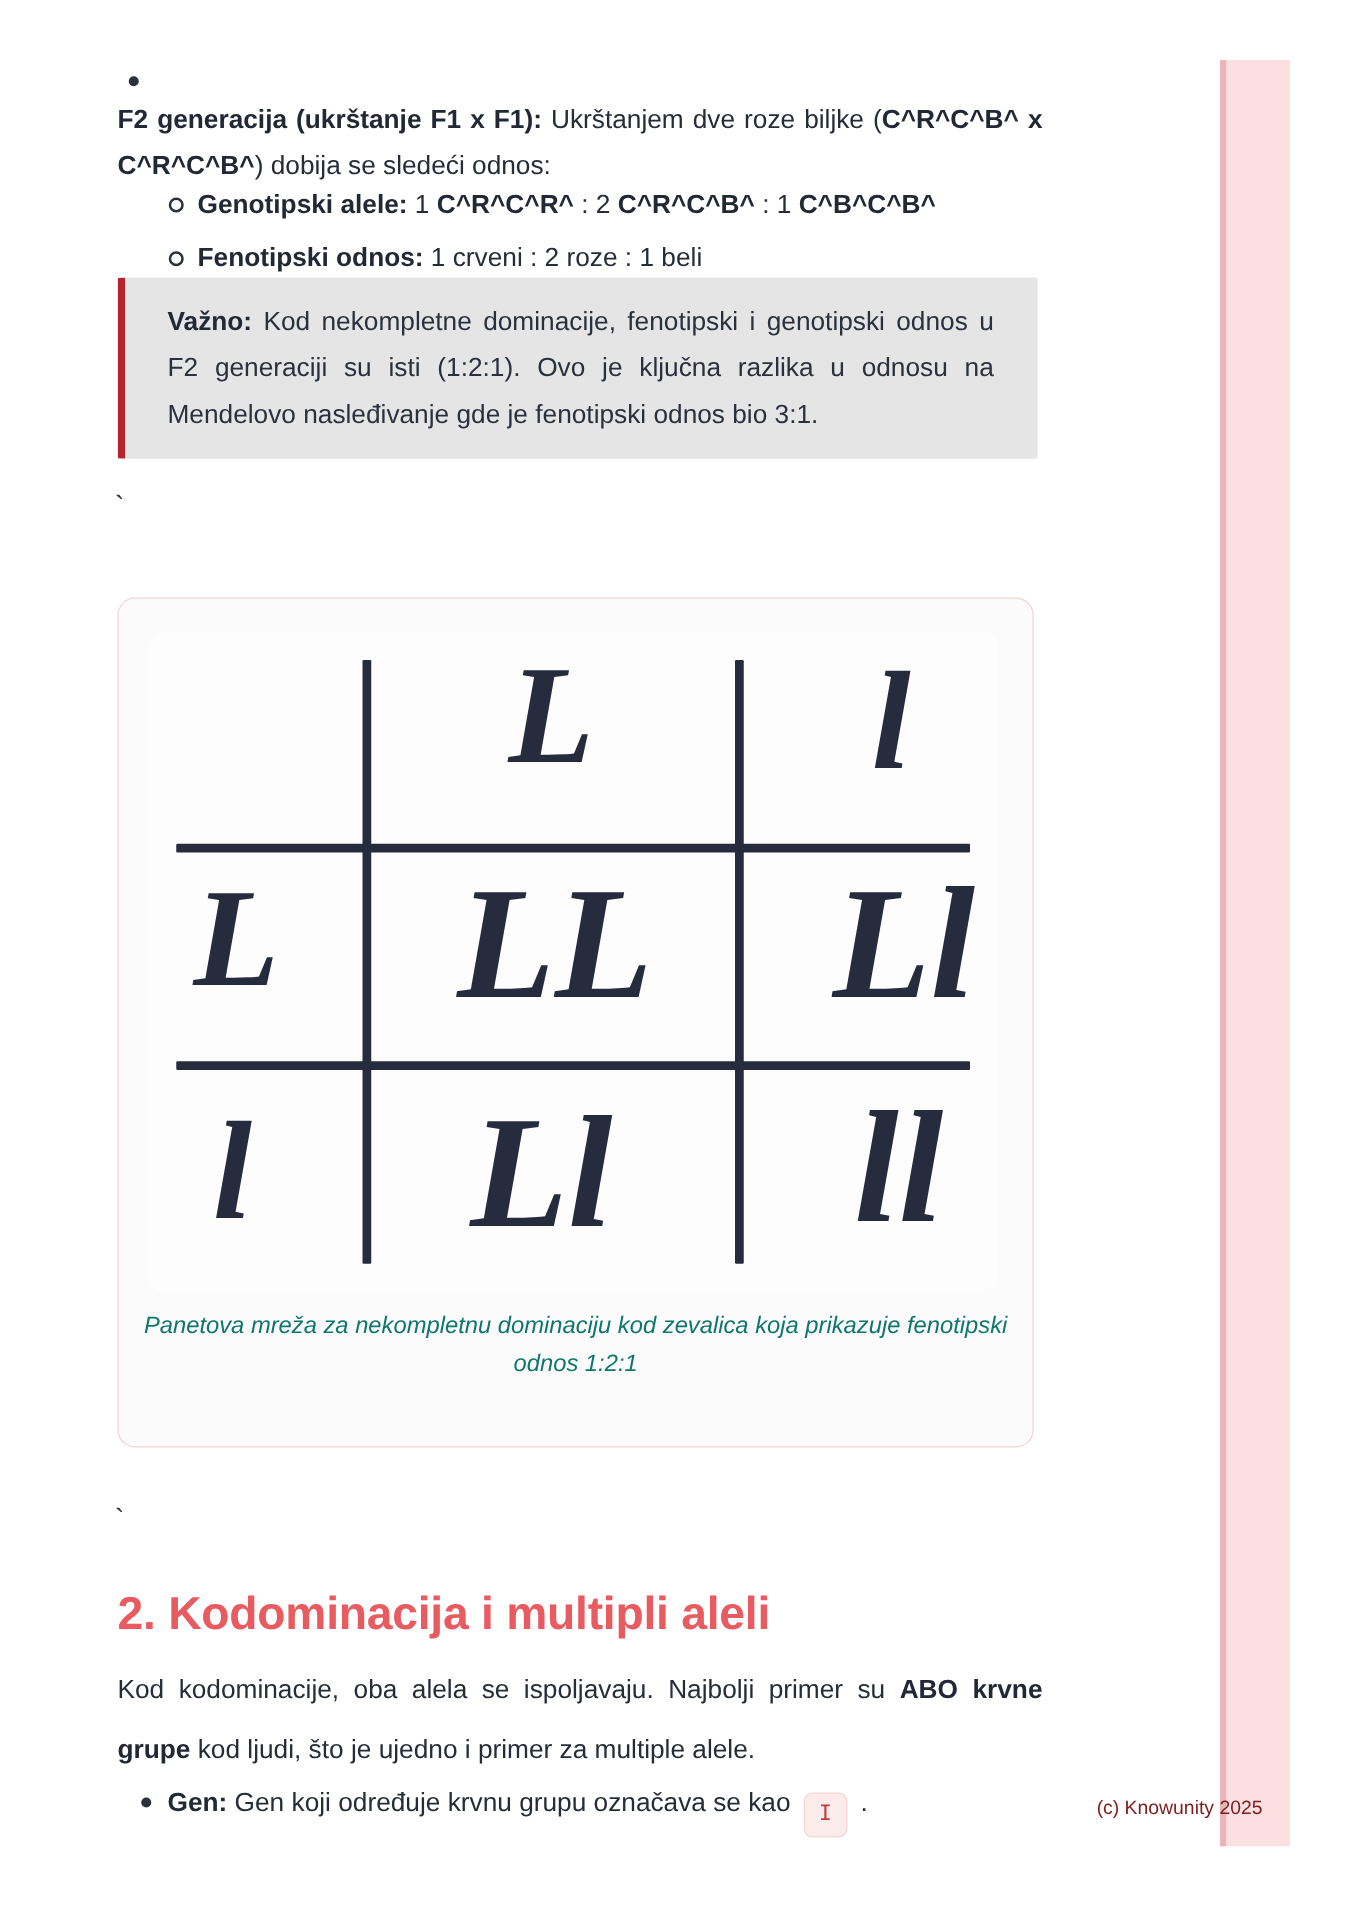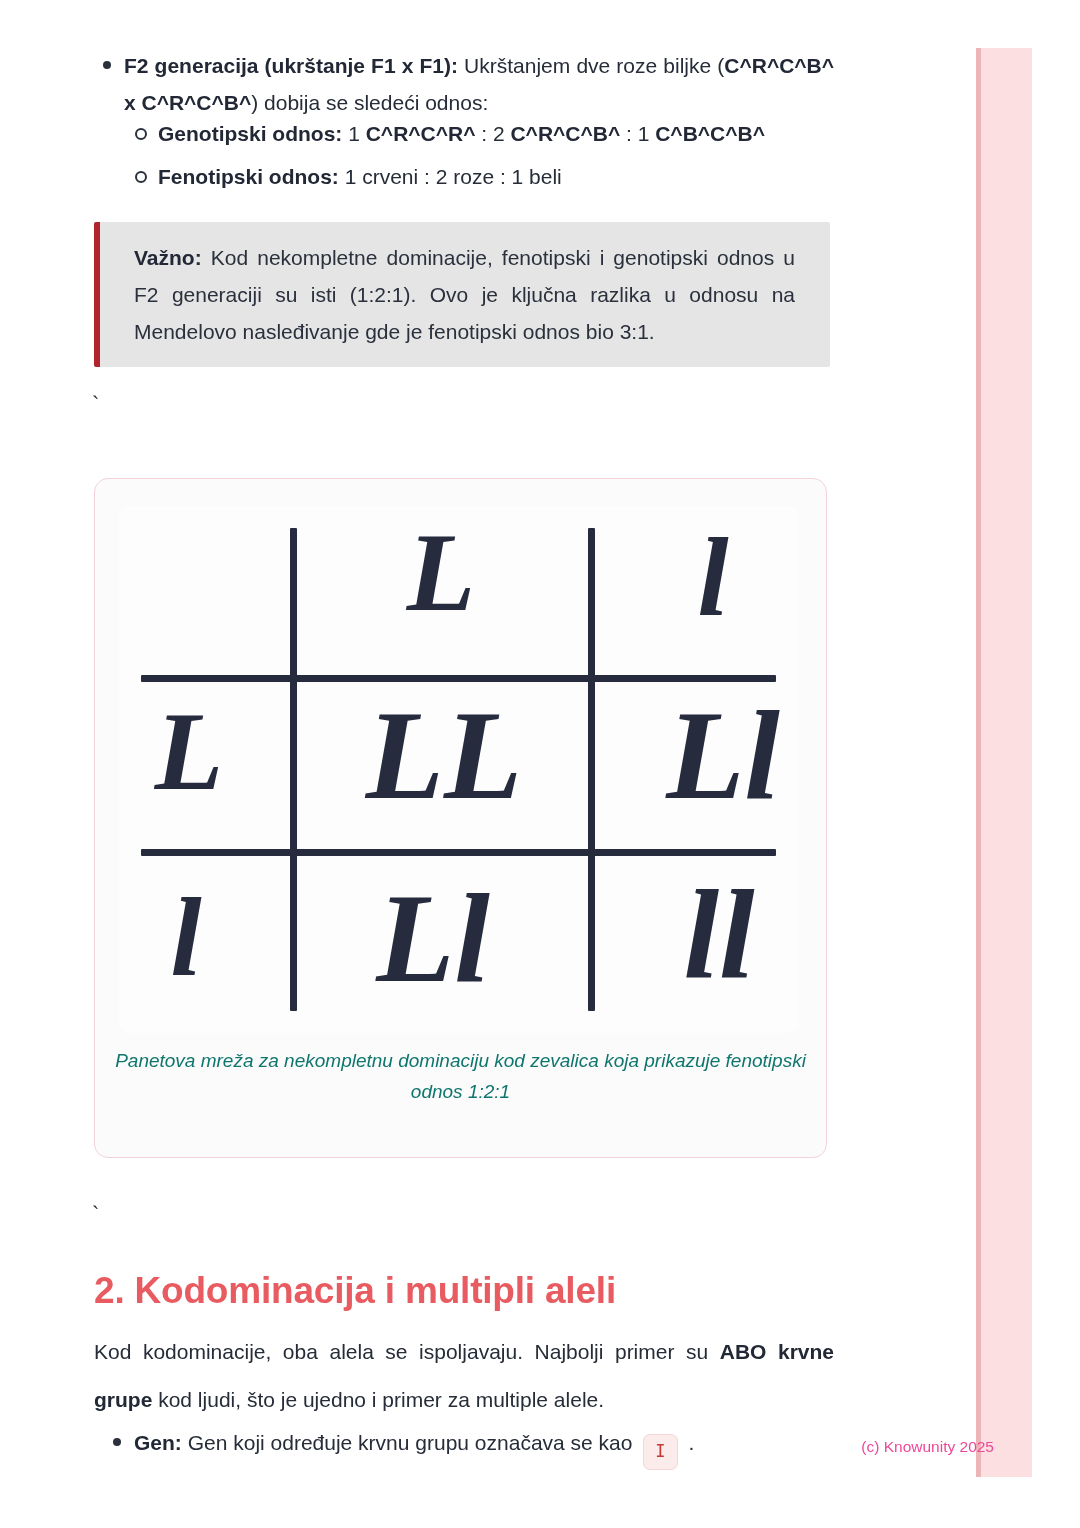--- a/index.html
+++ b/index.html
@@ -8,21 +8,21 @@
     font-family:"Liberation Sans","DejaVu Sans",sans-serif;
     color:#262c38; overflow:hidden;
   }
   
   .stripe{
     position:absolute; left:976px; top:48px; width:56px; height:1429px;
     background:#fbdfe1; border-left:5px solid #ecb5b7; box-sizing:border-box; z-index:1;
   }
   
   .toplist{position:absolute; left:94px; top:47px; width:740px; font-size:21px; line-height:37px;}
-  .li1{display:flex;}
+  .li1{display:flex;flex-direction:column;}
   .li1 .marker{flex:0 0 30px;}
   .disc{width:8px;height:8px;border-radius:50%;background:#2a303c;margin:14px 0 0 9px;}
   .li1 .txt{flex:1; text-align:justify;}
   .li2{display:flex; margin-top:-6px;}
   .li2 .marker2{flex:0 0 64px;}
   .ring{width:8px;height:8px;border:2.5px solid #2a303c;border-radius:50%;margin:13px 0 0 41px;}
   .li2 .txt{flex:1;}
   .li2 + .li2{margin-top:6px;}
   b{font-weight:700;color:#222835;}
   
@@ -74,42 +74,42 @@
     font-size:21px; line-height:37px;
   }
   .gen-row .marker{flex:0 0 30px;}
   .chip{
     display:inline-block; font-family:"DejaVu Sans Mono","Liberation Mono",monospace;
     font-size:17px; line-height:1; color:#c23a3a; background:#fcebeb;
     border:1px solid #f3d6d6; border-radius:7px; padding:8px 11px 9px; margin:0 5px;
     vertical-align:-7px;
   }
   .wm{
-    position:absolute; right:86px; top:1438px; font-size:15.5px; color:#ec4899; z-index:3;
+    position:absolute; right:70px; top:1438px; font-size:15.5px; color:#7f1d1d; z-index:3;
   }
 </style>
 </head>
 <body>
 
 <div class="page">
 
   <div class="stripe"></div>
 
   <div class="toplist">
     <div class="li1">
       <div class="marker">
         <div class="disc"></div>
       </div>
       <div class="txt"><b>F2 generacija (ukrštanje F1 x F1):</b><span> Ukrštanjem dve roze biljke (</span><b>C^R^C^B^ x C^R^C^B^</b><span>) dobija se sledeći odnos:</span></div>
     </div>
     <div class="li2">
       <div class="marker2">
         <div class="ring"></div>
       </div>
-      <div class="txt"><b>Genotipski odnos:</b><span> 1 </span><b>C^R^C^R^</b><span> : 2 </span><b>C^R^C^B^</b><span> : 1 </span><b>C^B^C^B^</b></div>
+      <div class="txt"><b>Genotipski alele:</b><span> 1 </span><b>C^R^C^R^</b><span> : 2 </span><b>C^R^C^B^</b><span> : 1 </span><b>C^B^C^B^</b></div>
     </div>
     <div class="li2">
       <div class="marker2">
         <div class="ring"></div>
       </div>
       <div class="txt"><b>Fenotipski odnos:</b><span> 1 crveni : 2 roze : 1 beli</span></div>
     </div>
   </div>
 
   <div class="callout"><b>Važno:</b><span> Kod nekompletne dominacije, fenotipski i genotipski odnos u F2 generaciji su isti (1:2:1). Ovo je ključna razlika u odnosu na Mendelovo nasleđivanje gde je fenotipski odnos bio 3:1.</span></div>

